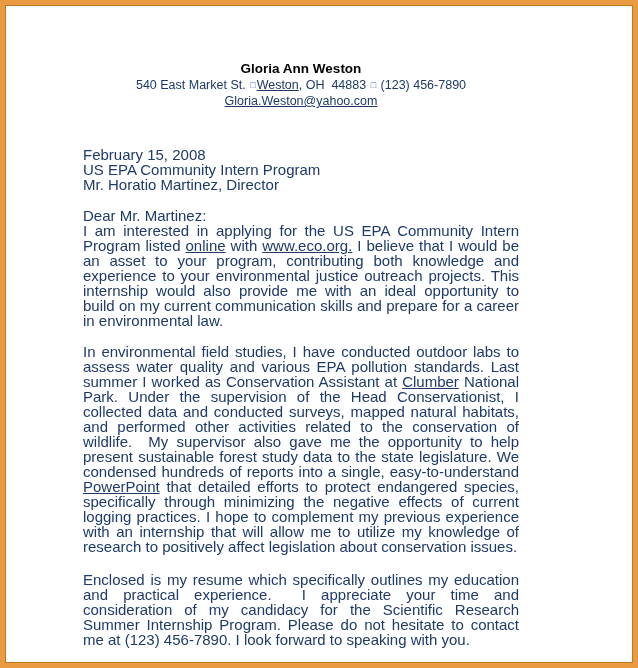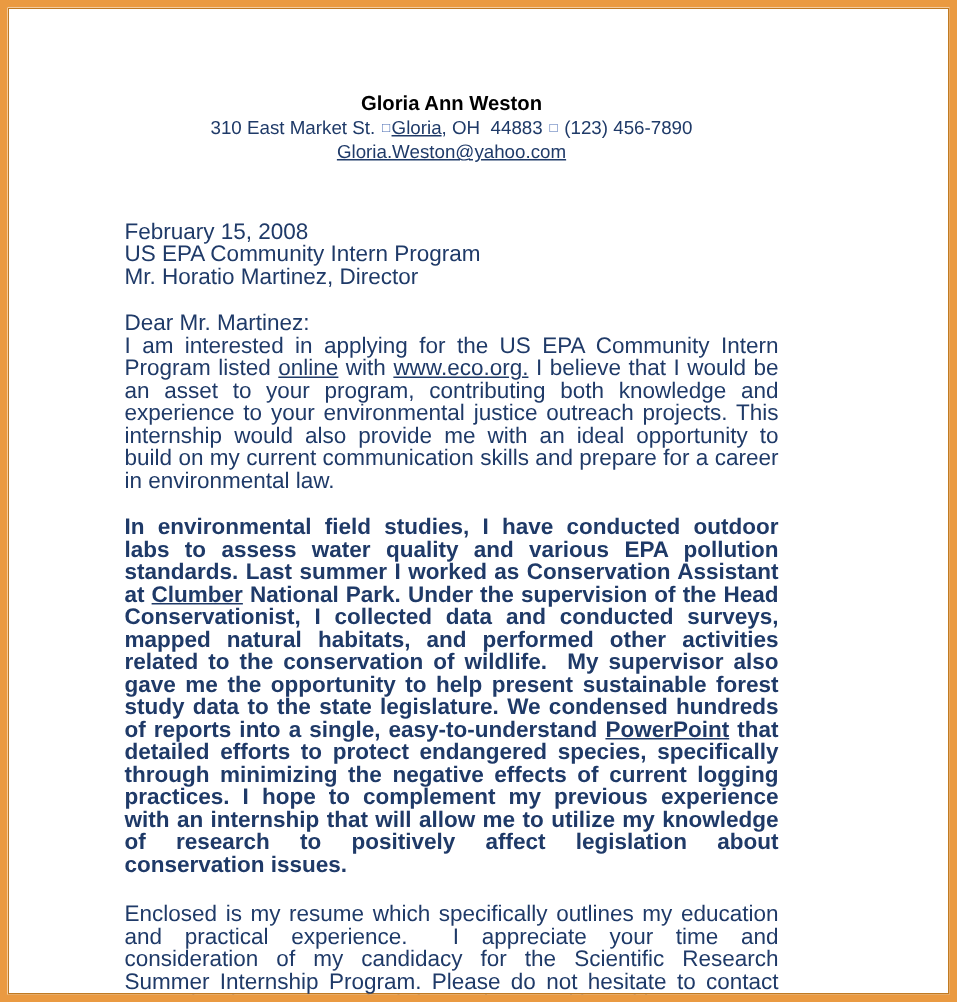--- a/index.html
+++ b/index.html
@@ -45,31 +45,31 @@
     font-size: 15px;
     line-height: 15px;
   }
   .date { margin-bottom: 0; }
   .recipient { margin-bottom: 16px; }
   .salutation { }
   .para {
     text-align: justify;
     margin-bottom: 16px;
   }
-  .para-2 { margin-bottom: 18px; font-weight: bold; }
+  .para-2 { margin-bottom: 18px; }
   .valediction { margin-bottom: 14px; }
 </style>
 </head>
 <body>
 
 <div class="page">
 
   <header class="letter-header">
     <div class="name">Gloria Ann Weston</div>
-    <div class="address"><span>310 East Market St. </span><span class="box-char">□</span><span class="link">Gloria</span><span>, OH&nbsp; 44883 </span><span class="box-char">□</span><span> (123) 456-7890</span></div>
+    <div class="address"><span>540 East Market St. </span><span class="box-char">□</span><span class="link">Weston</span><span>, OH&nbsp; 44883 </span><span class="box-char">□</span><span> (123) 456-7890</span></div>
     <div class="email">
       <span class="link">Gloria.Weston@yahoo.com</span>
     </div>
   </header>
 
   <main class="letter-body">
 
     <div class="date">February 15, 2008</div>
 
     <div class="recipient">

